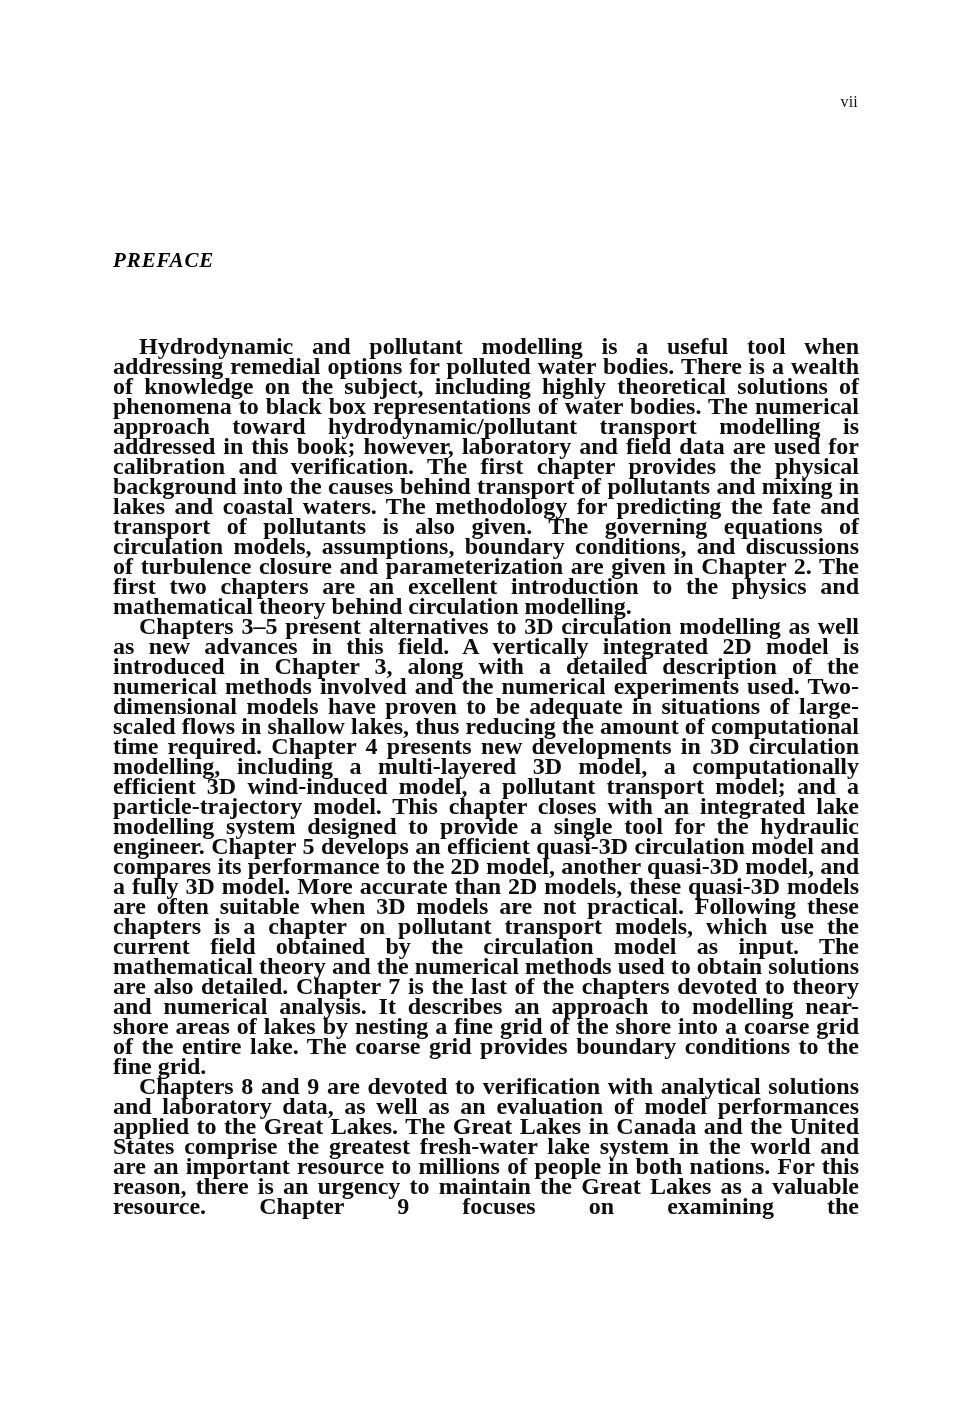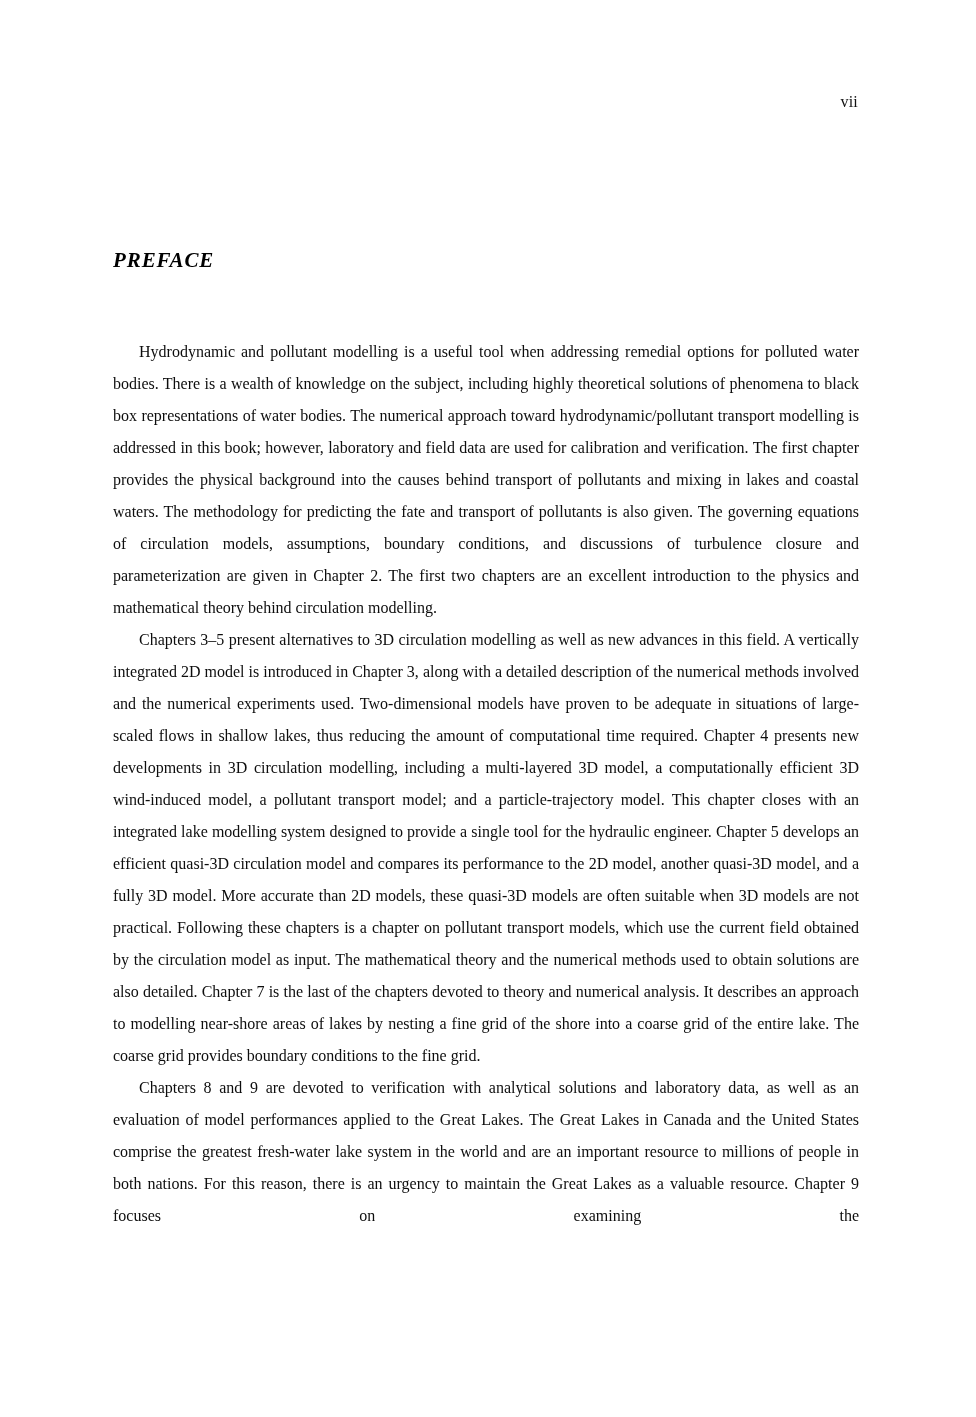--- a/index.html
+++ b/index.html
@@ -46,25 +46,26 @@
     color: #000000;
     font-style: italic;
   }
 
   
   .textblock {
     position: absolute;
     top: 336px;
     left: 113px;
     width: 746px;
-    font-size: 16px;
-    line-height: 32px;
+    font-size: 24px;
+    line-height: 20px;
     text-align: justify;
     text-justify: inter-word;
     color: #0d0d0d;
+    font-weight: bold;
   }
   .textblock p {
     margin: 0;
     text-indent: 26px;
     text-align: justify;
     
   }
   .textblock p:last-child {
     
     text-align-last: justify;

